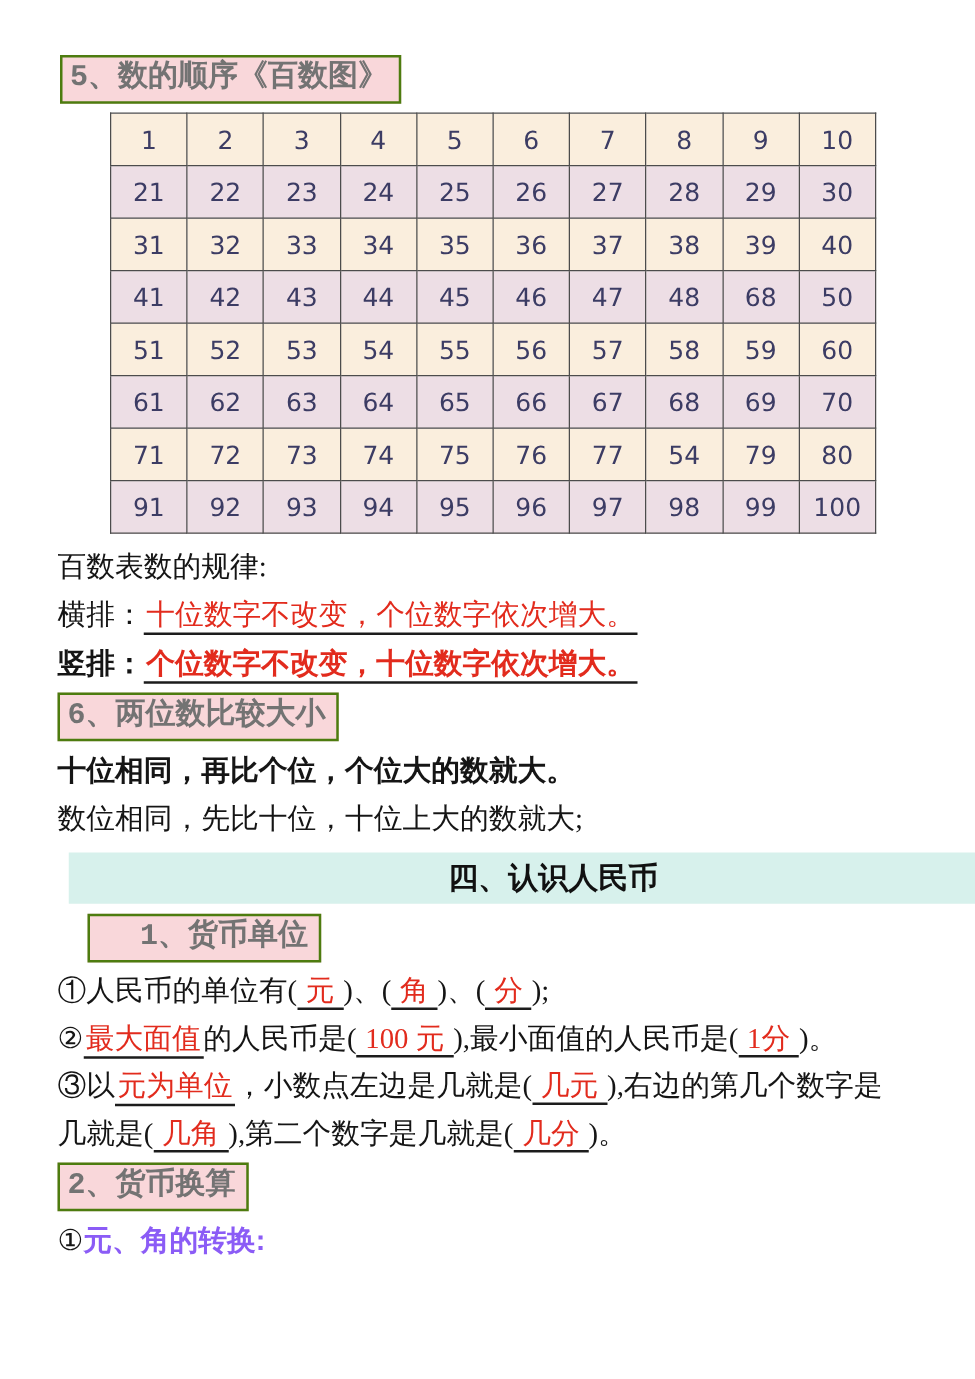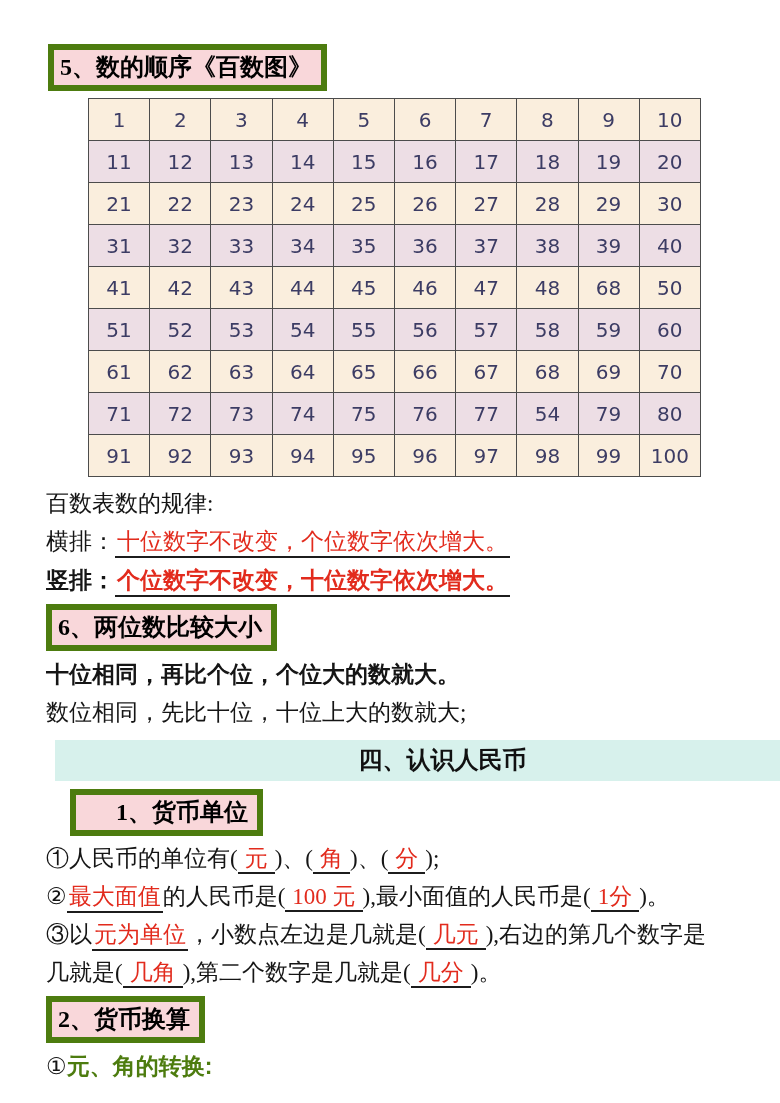--- a/index.html
+++ b/index.html
@@ -11,24 +11,24 @@
     color: #151515;
     overflow: hidden;
   }
   .page { position: relative; width: 780px; height: 1103px; }
 
   
   .box-row { margin: 0; }
   .pink-box {
     display: inline-block;
     background: #f9d7da;
-    border: 6px solid #4d7c0f;
-    font-family: Liberation Serif, serif;
+    border: 2px solid #4d7c0f;
+    font-family: Liberation Mono, monospace;
     font-weight: bold;
-    color: #000000;
+    color: #737373;
     padding: 2px 9px 3px 6px;
     line-height: 1.25;
   }
   .title-lg { font-size: 24px; margin-left: 48px; }
   .mt-top { margin-top: 44px; }
 
   
   table.hundred-chart {
     border-collapse: collapse;
     margin: 7px 0 0 88px;
@@ -76,21 +76,21 @@
     background: #d7f1ec;
     text-align: center;
     font-family: "Liberation Sans", sans-serif;
     font-weight: bold;
     font-size: 24px;
     color: #111;
     padding: 4px 0 5px 0;
   }
 
   .purple-bold {
-    color: #4d7c0f;
+    color: #8b5cf6;
     font-family: "Liberation Sans", sans-serif;
     font-weight: bold;
   }
 </style>
 </head>
 <body>
 
 <div class="page">
 
   <div class="box-row mt-top">
@@ -105,32 +105,20 @@
           <td>3</td>
           <td>4</td>
           <td>5</td>
           <td>6</td>
           <td>7</td>
           <td>8</td>
           <td>9</td>
           <td>10</td>
         </tr>
         <tr>
-          <td>11</td>
-          <td>12</td>
-          <td>13</td>
-          <td>14</td>
-          <td>15</td>
-          <td>16</td>
-          <td>17</td>
-          <td>18</td>
-          <td>19</td>
-          <td>20</td>
-        </tr>
-        <tr>
           <td>21</td>
           <td>22</td>
           <td>23</td>
           <td>24</td>
           <td>25</td>
           <td>26</td>
           <td>27</td>
           <td>28</td>
           <td>29</td>
           <td>30</td>

